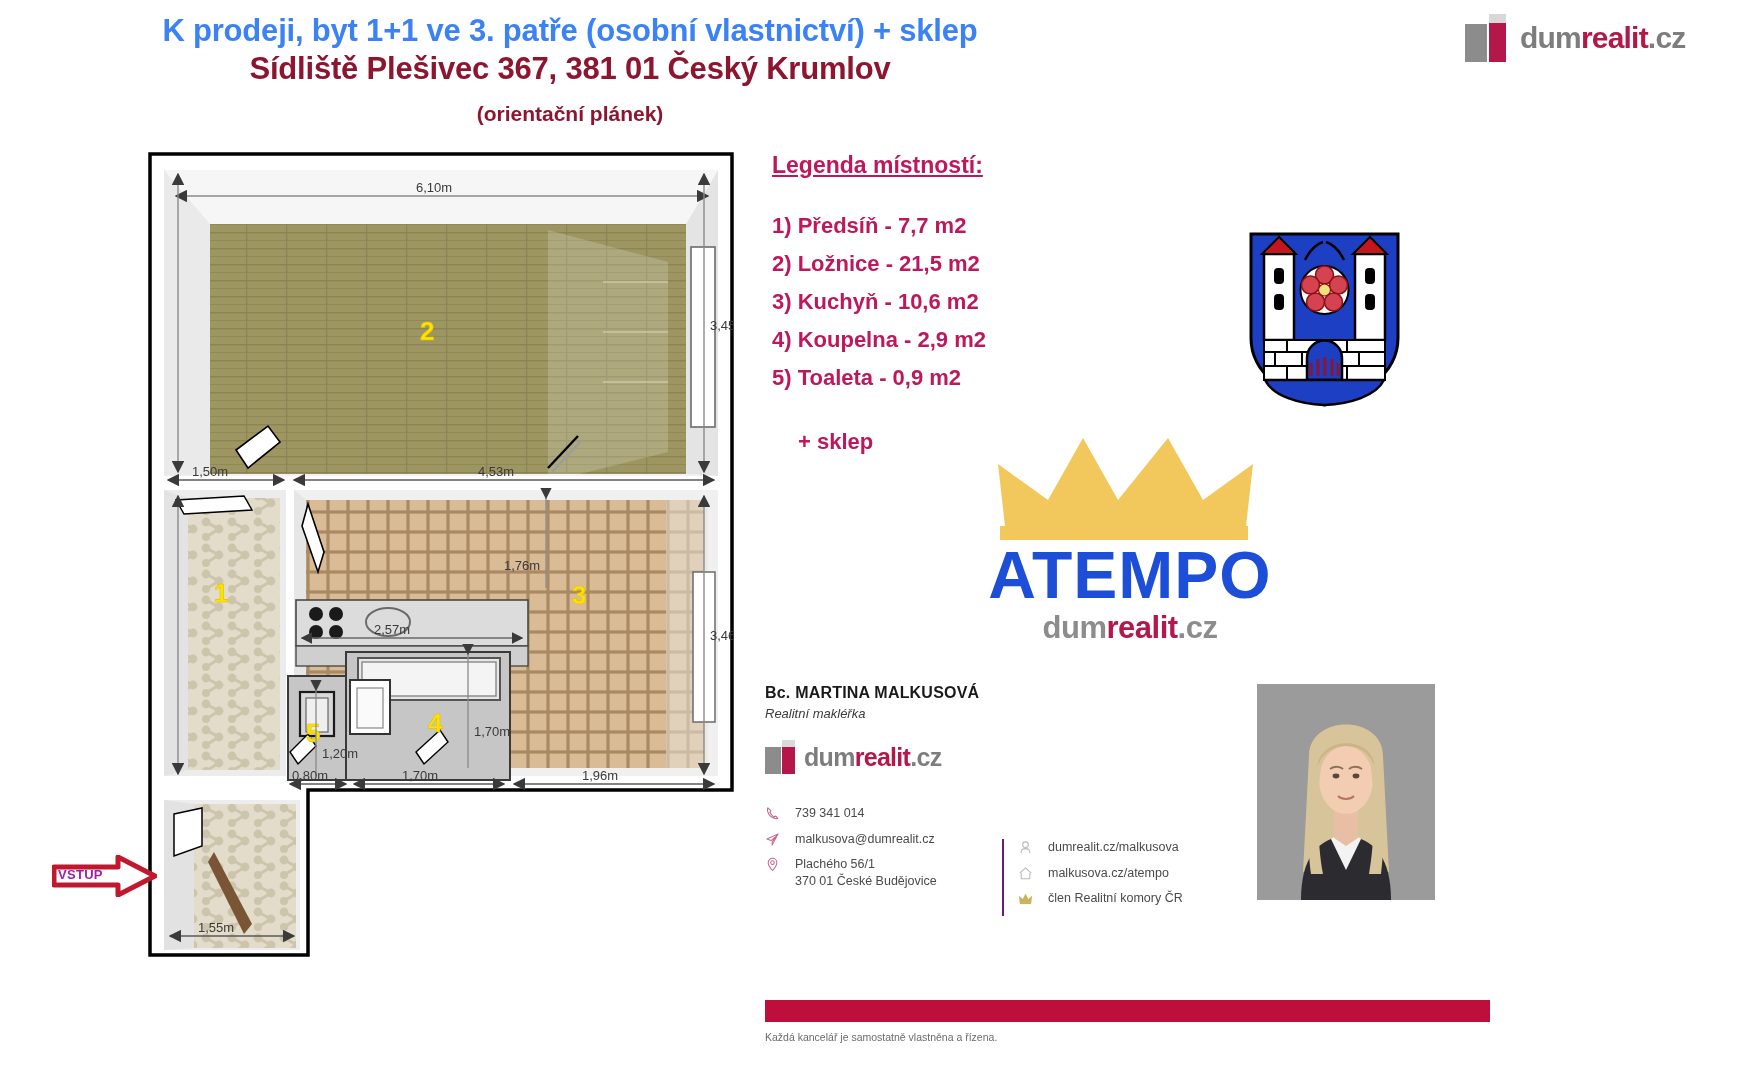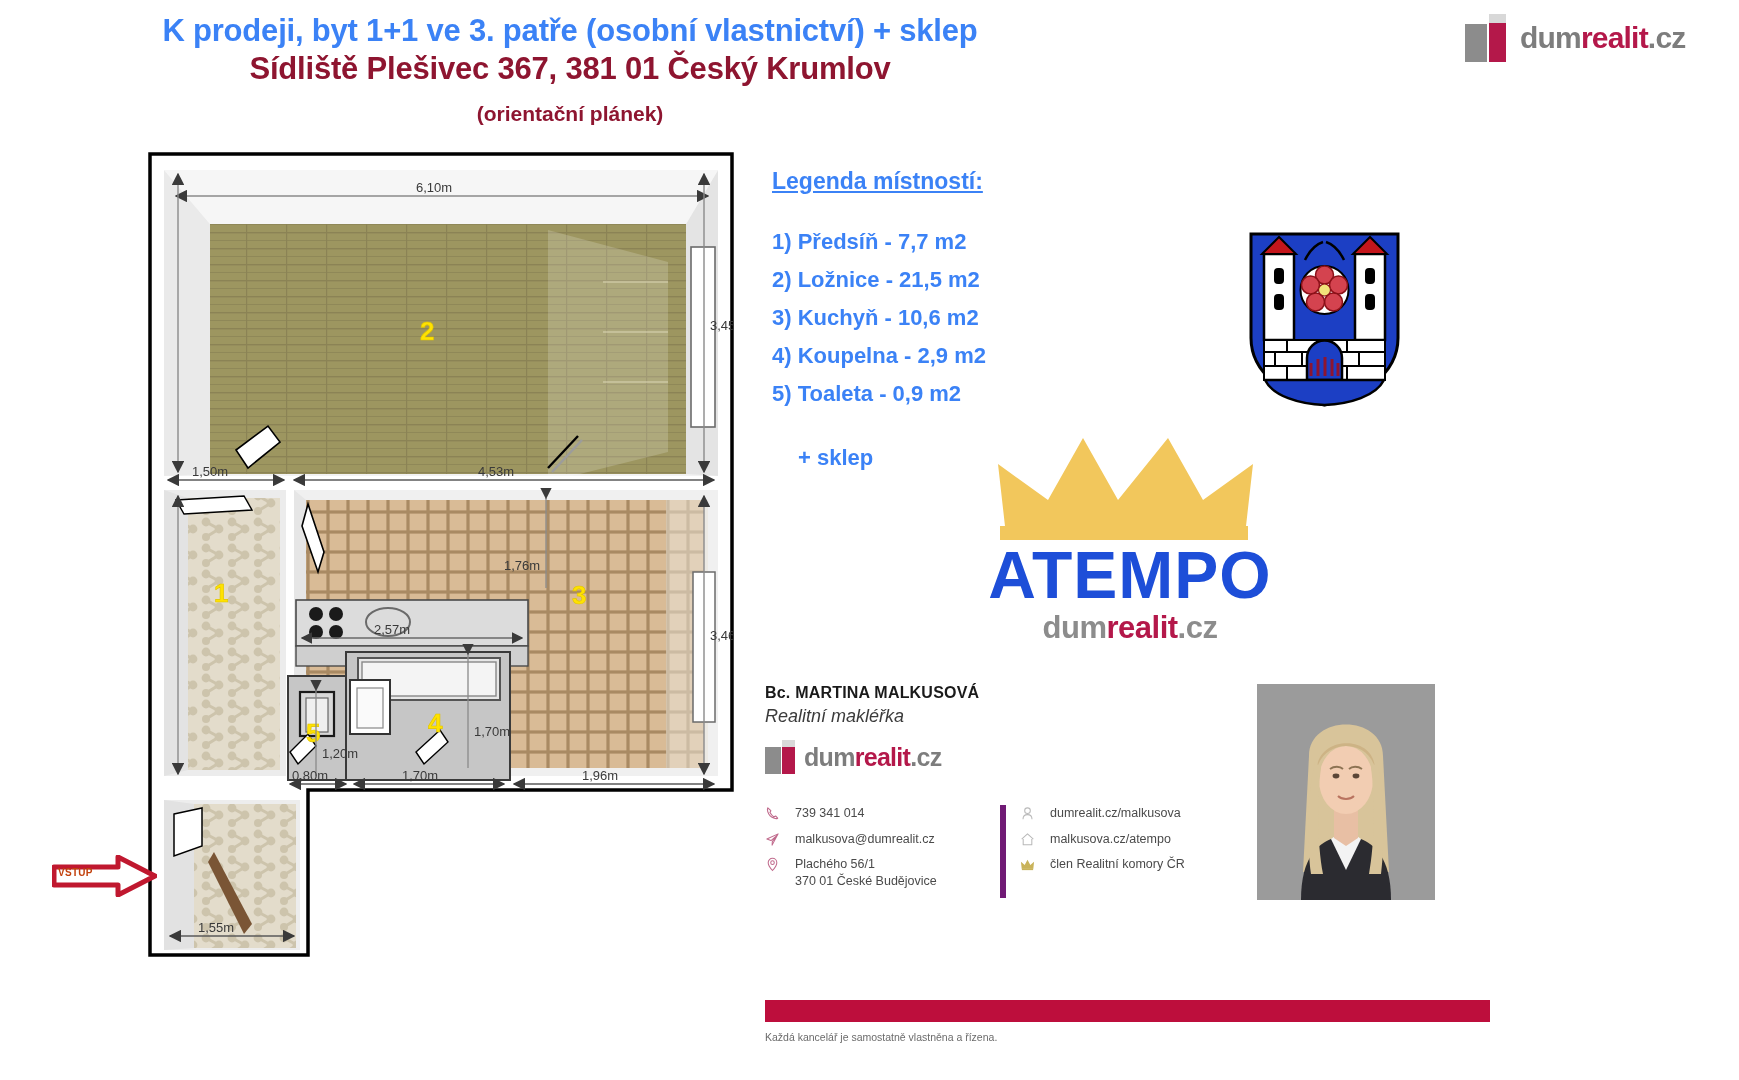--- a/index.html
+++ b/index.html
@@ -24,66 +24,66 @@
   .brand-top{position:absolute;left:1465px;top:14px;display:flex;align-items:center;gap:9px;}
   .brand-top .mark{width:46px;height:48px;position:relative;}
   .brand-top .mark .l{position:absolute;left:0;top:10px;width:22px;height:38px;background:#8c8c8c;}
   .brand-top .mark .r{position:absolute;left:24px;top:0px;width:17px;height:48px;background:#b4184a;}
   .brand-top .mark .rtop{position:absolute;left:24px;top:0px;width:17px;height:9px;background:#d8d8d8;}
   .brand-top .txt{font-size:30px;font-weight:bold;letter-spacing:-0.8px;}
   .brand-top .g{color:#7d7d7d;}
   .brand-top .p{color:#b4184a;}
 
   
-  .legend{position:absolute;left:772px;top:168px;width:330px;color:#3b82f6;}
+  .legend{position:absolute;left:772px;top:152px;width:330px;color:#be185d;}
   .legend h2{margin:0 0 34px 0;font-size:23px;font-weight:bold;text-decoration:underline;}
   .legend .item{font-size:22px;font-weight:bold;margin-bottom:12px;white-space:nowrap;}
   .legend .extra{font-size:22px;font-weight:bold;margin-top:38px;margin-left:26px;}
 
   
   .crest{position:absolute;left:1247px;top:230px;width:155px;height:178px;}
 
   
   .atempo{position:absolute;left:950px;top:430px;width:360px;text-align:center;}
   .atempo .crown{height:110px;display:block;margin:0 auto;}
   .atempo .name{font-size:66px;font-weight:bold;color:#1d4ed8;letter-spacing:1px;line-height:1;margin-top:2px;}
   .atempo .sub{font-size:31px;font-weight:bold;letter-spacing:-0.5px;margin-top:2px;}
   .atempo .sub .g{color:#8c8c8c;}
   .atempo .sub .p{color:#b4184a;}
 
   
   .agent{position:absolute;left:765px;top:684px;width:500px;}
   .agent .aname{font-size:16px;font-weight:bold;color:#1a1a1a;letter-spacing:0.2px;}
-  .agent .arole{font-size:18px;font-style:italic;color:#3b3b3b;margin-top:4px;}
+  .agent .arole{font-size:13px;font-style:italic;color:#3b3b3b;margin-top:4px;}
   .agent-logo{position:absolute;left:765px;top:740px;display:flex;align-items:center;gap:7px;}
   .agent-logo .mark{width:32px;height:34px;position:relative;}
   .agent-logo .mark .l{position:absolute;left:0;top:7px;width:16px;height:27px;background:#8c8c8c;}
   .agent-logo .mark .r{position:absolute;left:17px;top:0;width:13px;height:34px;background:#b4184a;}
   .agent-logo .mark .rtop{position:absolute;left:17px;top:0;width:13px;height:7px;background:#d9d9d9;}
   .agent-logo .txt{font-size:25px;font-weight:bold;letter-spacing:-0.7px;}
   .agent-logo .g{color:#7d7d7d;}
   .agent-logo .p{color:#b4184a;}
 
   .contacts{position:absolute;left:765px;top:805px;width:490px;display:flex;}
   .col-left{width:245px;}
-  .col-right{width:245px;border-left:6px solid #701a75;padding-left:14px;}
+  .col-right{width:245px;border-left:2px solid #701a75;padding-left:14px;margin-top:34px;}
   .crow{display:flex;align-items:flex-start;gap:15px;margin-bottom:9px;font-size:12.5px;color:#4a4a4a;line-height:1.32;}
   .crow .ico{width:15px;height:15px;flex:none;margin-top:1px;}
 
   .footer-bar{position:absolute;left:765px;top:1000px;width:725px;height:22px;background:#bd0e3c;}
   .footer-note{position:absolute;left:765px;top:1031px;font-size:10.5px;color:#6b6b6b;}
 
   
   .photo{position:absolute;left:1257px;top:684px;width:178px;height:216px;background:#9a9a9a;overflow:hidden;}
 
   
   .plan{position:absolute;left:148px;top:152px;width:586px;height:805px;}
   .plan svg{display:block;}
   .vstup{position:absolute;left:52px;top:855px;width:105px;height:42px;}
-  .vstup .lbl{position:absolute;left:6px;top:12px;font-size:10px;font-weight:bold;color:#c2410c;letter-spacing:0.3px;}
+  .vstup .lbl{position:absolute;left:6px;top:12px;font-size:13px;font-weight:bold;color:#a21caf;letter-spacing:0.3px;}
 
   .dim{font-family:"Liberation Sans",sans-serif;font-size:13px;fill:#3a3a3a;}
   .roomno{font-family:"Liberation Sans",sans-serif;font-size:26px;font-weight:bold;fill:#ffe200;stroke:#e0c400;stroke-width:0.6px;}
 </style>
 </head>
 <body>
 
 <div class="page">
 
   <div class="title-block">

